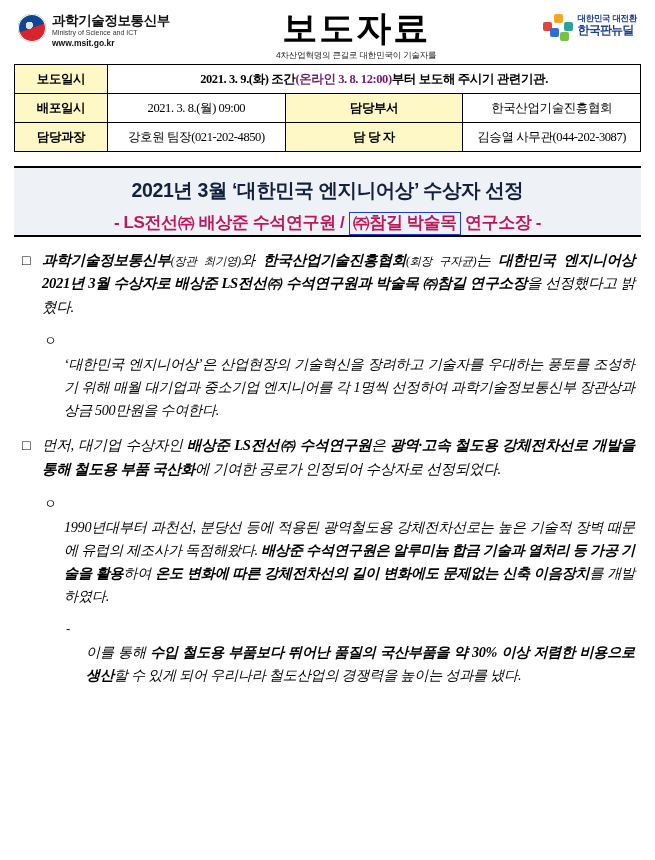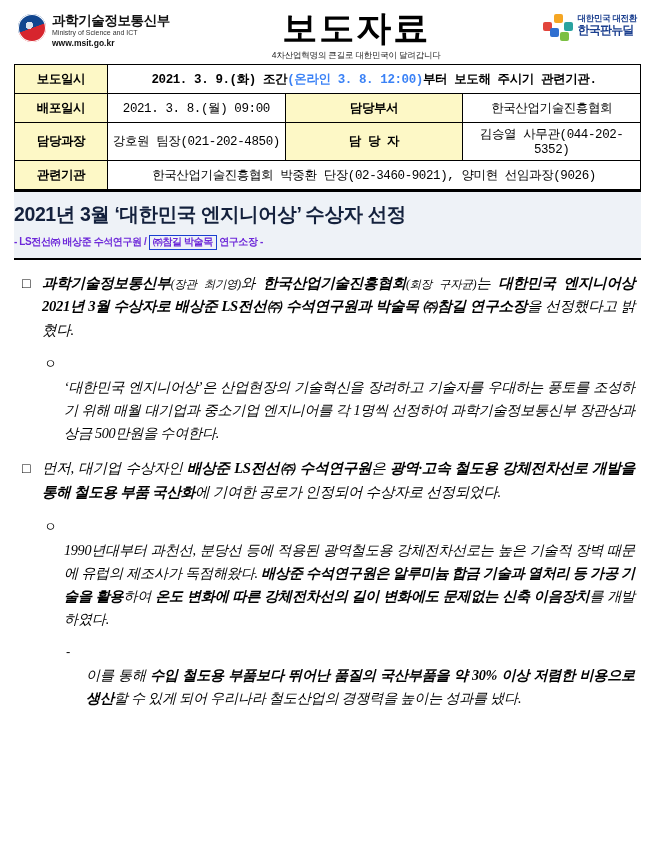--- a/index.html
+++ b/index.html
@@ -130,63 +130,64 @@
 
   
   table.info {
     width: 100%;
     border-collapse: collapse;
     margin-top: 2px;
     table-layout: fixed;
   }
   table.info td {
     border: 1px solid #000;
-    font-family: Liberation Mono, monospace;
+    font-family: Liberation Serif, serif;
     font-size: 12.5px;
     padding: 3px 4px;
     text-align: center;
     vertical-align: middle;
     height: 22px;
     letter-spacing: -0.4px;
   }
   td.label {
     background: #fdf8c6;
     font-weight: bold;
     width: 84px;
     letter-spacing: -0.5px;
   }
   td.embargo {
     font-weight: bold;
     font-size: 13.5px;
     letter-spacing: -0.6px;
   }
-  .red { color: #3b82f6; }
+  .red { color: #701a75; }
   .rel-row td { font-size: 12px; letter-spacing: -0.6px; }
 
   
   .title-box {
-    margin-top: 0;
+    margin-top: 14px;
     border-top: 2px solid #000;
     border-bottom: 2px solid #000;
     background: #eef2f7;
-    padding: 9px 0 8px 0;
+    padding: 9px 0 0 0;
+    text-align: center;
   }
   .title-main {
     font-family: "Liberation Sans", sans-serif;
     font-size: 19.5px;
     font-weight: bold;
     letter-spacing: -0.4px;
     color: #14213d;
   }
   .title-sub {
     font-family: "Liberation Sans", sans-serif;
-    font-size: 10px;
+    font-size: 17px;
     font-weight: bold;
     margin-top: 7px;
-    color: #6d28d9;
+    color: #be185d;
     letter-spacing: -0.4px;
   }
   .boxed-name {
     border: 1.6px solid #1a3fd0;
     padding: 0 3px 1px 3px;
     display: inline-block;
     line-height: 1.15;
   }
 
   
@@ -229,21 +230,21 @@
       <div class="taegeuk"></div>
       <div class="ministry-text">
         <div class="ministry-kr">과학기술정보통신부</div>
         <div class="ministry-en">Ministry of Science and ICT</div>
         <div class="ministry-url">www.msit.go.kr</div>
       </div>
     </div>
 
     <div class="center-title">
       <div class="press-title">보도자료</div>
-      <div class="press-sub">4차산업혁명의 큰길로 대한민국이 달려갑니다</div>
+      <div class="press-sub">4차산업혁명의 큰길로 대한민국이 기술자를</div>
     </div>
 
     <div class="brandmark">
       <div class="brand-icon">
         <span style="left:11px;top:0px;background:#f5a623;"></span>
         <span style="left:0px;top:8px;background:#e2453c;"></span>
         <span style="left:21px;top:8px;background:#2aa3a0;"></span>
         <span style="left:7px;top:14px;background:#2f6fd0;"></span>
         <span style="left:17px;top:18px;background:#7bc043;"></span>
       </div>
@@ -265,25 +266,21 @@
       <tr>
         <td class="label">배포일시</td>
         <td>2021. 3. 8.(월) 09:00</td>
         <td class="label">담당부서</td>
         <td>한국산업기술진흥협회</td>
       </tr>
       <tr>
         <td class="label">담당과장</td>
         <td>강호원 팀장(021-202-4850)</td>
         <td class="label">담 당 자</td>
-        <td>김승열 사무관(044-202-5352)</td>
-      </tr>
-      <tr class="rel-row">
-        <td class="label">관련기관</td>
-        <td colspan="3">한국산업기술진흥협회 박중환 단장(02-3460-9021), 양미현 선임과장(9026)</td>
+        <td>김승열 사무관(044-202-3087)</td>
       </tr>
     </tbody>
   </table>
 
   <div class="title-box">
     <div class="title-main">2021년 3월 ‘대한민국 엔지니어상’ 수상자 선정</div>
     <div class="title-sub">
       <span>- LS전선㈜ 배상준 수석연구원 / </span><span class="boxed-name">㈜참길 박술목</span><span> 연구소장 -</span>
     </div>
   </div>

